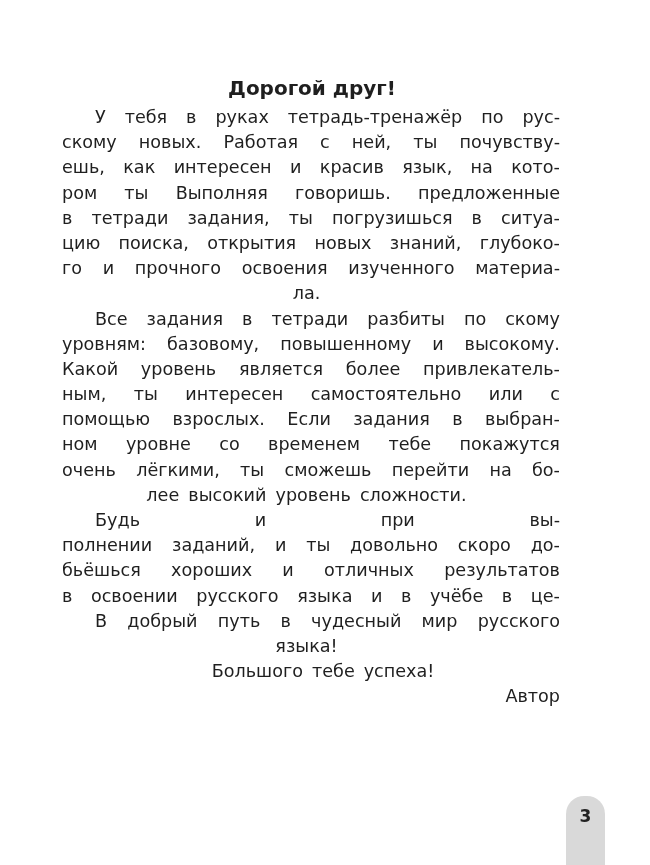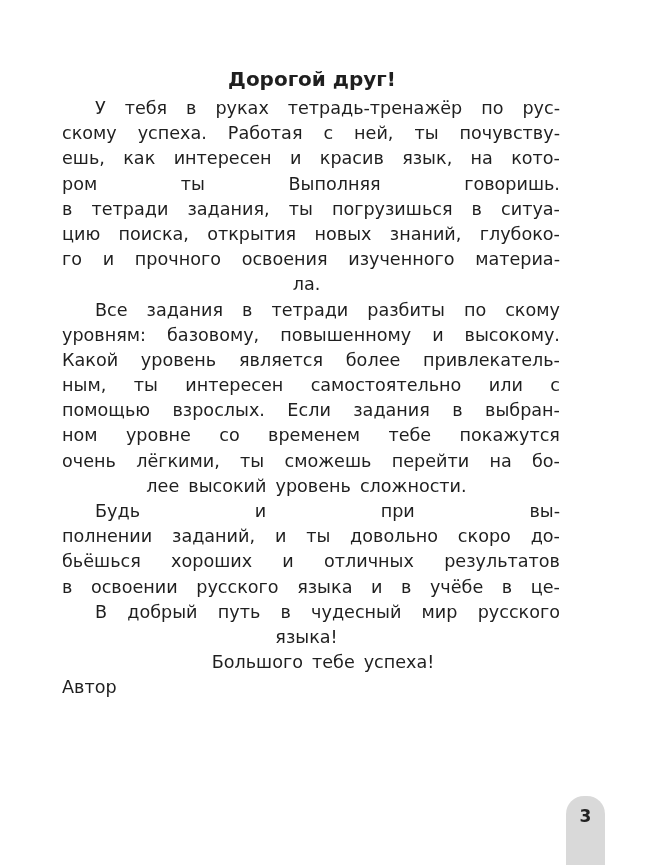--- a/index.html
+++ b/index.html
@@ -1,32 +1,32 @@
 <!DOCTYPE html>
 <html><head>
 <meta charset="utf-8">
 <style>
   html, body { margin: 0; padding: 0; }
   body {
     width: 650px; height: 865px; background: #ffffff; position: relative; overflow: hidden;
     font-family: "DejaVu Sans", "Liberation Sans", sans-serif; color: #1f1f1f;
   }
-  .page { position: absolute; left: 62px; top: 64px; width: 498px; }
+  .page { position: absolute; left: 62px; top: 73px; width: 498px; }
   .title {
     text-align: center; font-weight: bold; font-size: 20px; line-height: 30px;
     margin: 0 0 2px 0; padding-left: 2px;
   }
   .line {
     font-size: 17.6px; line-height: 25.2px; height: 25.2px; white-space: nowrap;
     display: flex; justify-content: space-between;
   }
   .line.indent { padding-left: 33px; }
   .line.last { justify-content: center; }
   .line.last span { margin-right: 9px; }
-  .line.right { justify-content: flex-start; }
+  .line.right { justify-content: flex-end; }
   .page-tab {
     position: absolute; left: 566px; top: 796px; width: 39px; height: 80px;
     background: #d9d9d9; border-radius: 18px 18px 0 0;
     text-align: center; font-weight: bold; font-size: 17px; line-height: 18px;
     padding-top: 11px; box-sizing: border-box; color: #222;
   }
 </style>
 </head>
 <body>
 
@@ -38,21 +38,21 @@
           <span>У</span>
           <span>тебя</span>
           <span>в</span>
           <span>руках</span>
           <span>тетрадь-тренажёр</span>
           <span>по</span>
           <span>рус-</span>
         </div>
         <div class="line">
           <span>скому</span>
-          <span>успеха.</span>
+          <span>новых.</span>
           <span>Работая</span>
           <span>с</span>
           <span>ней,</span>
           <span>ты</span>
           <span>почувству-</span>
         </div>
         <div class="line">
           <span>ешь,</span>
           <span>как</span>
           <span>интересен</span>
@@ -60,20 +60,21 @@
           <span>красив</span>
           <span>язык,</span>
           <span>на</span>
           <span>кото-</span>
         </div>
         <div class="line">
           <span>ром</span>
           <span>ты</span>
           <span>Выполняя</span>
           <span>говоришь.</span>
+          <span>предложенные</span>
         </div>
         <div class="line">
           <span>в</span>
           <span>тетради</span>
           <span>задания,</span>
           <span>ты</span>
           <span>погрузишься</span>
           <span>в</span>
           <span>ситуа-</span>
         </div>

